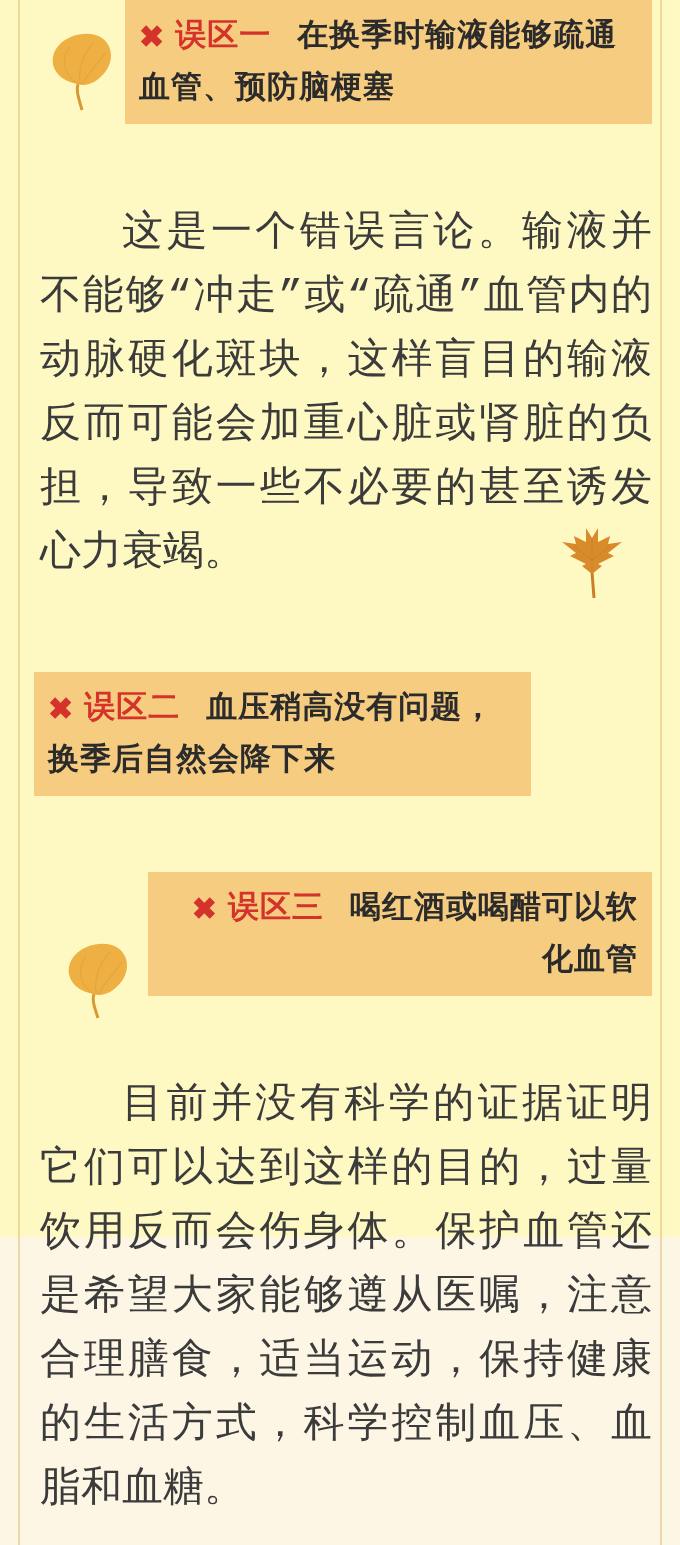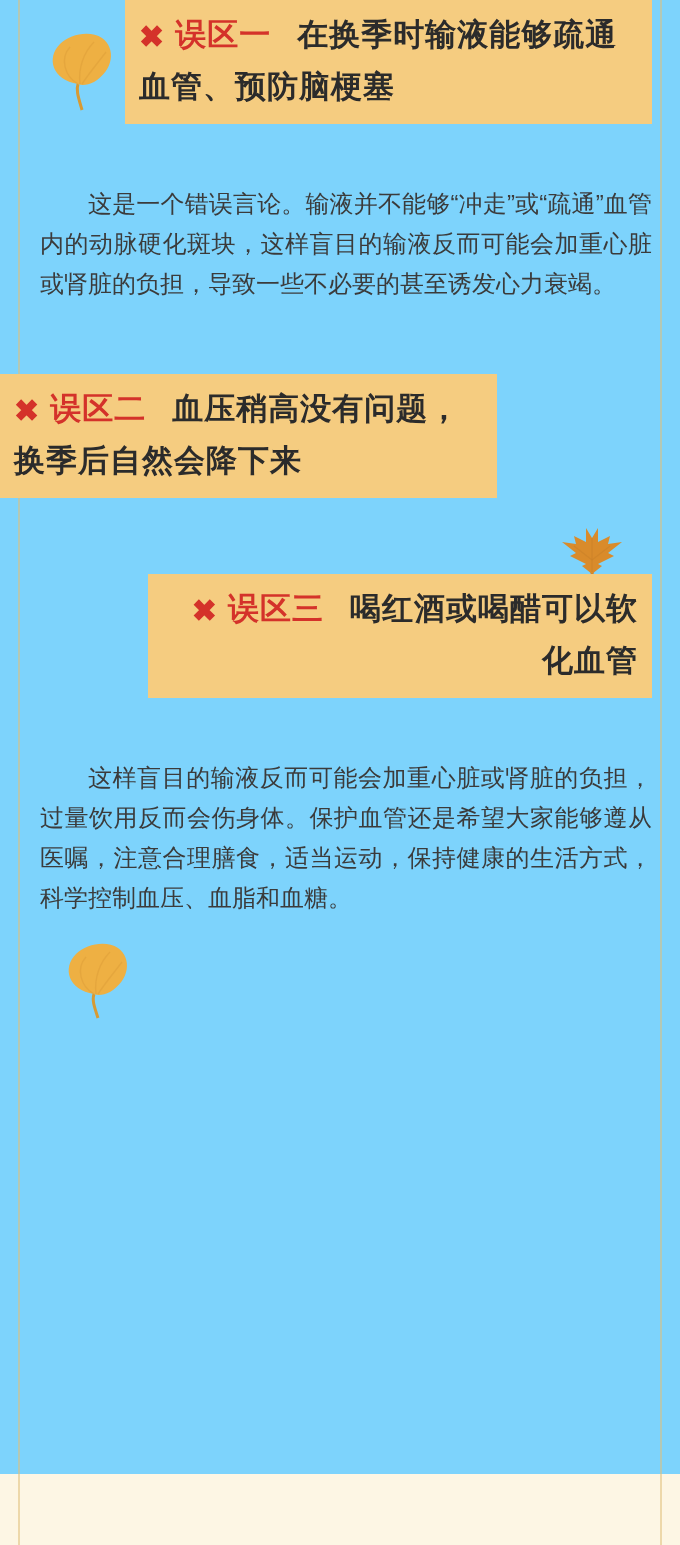--- a/index.html
+++ b/index.html
@@ -10,22 +10,22 @@
     width: 680px;
     height: 1545px;
     background: #fdf6e4;
     font-family: "Liberation Sans", sans-serif;
     position: relative;
     overflow: hidden;
   }
   .page {
     position: relative;
     width: 680px;
-    height: 1474px;
-    background: #7dd3fc;
+    height: 1237px;
+    background: #fef9c3;
     box-sizing: border-box;
   }
   
   .edge-rule {
     position: absolute;
     top: 0;
     width: 2px;
     height: 1545px;
     background: #e0bf7a;
     opacity: .55;
@@ -66,39 +66,40 @@
   .banner .htext {
     color: #2b2b2b;
   }
 
   .banner-1 {
     margin-left: 125px;
     margin-right: 28px;
     width: 527px;
   }
   .banner-2 {
+    margin-left: 34px;
     width: 497px;
   }
   .banner-3 {
     margin-left: 148px;
     margin-right: 28px;
     width: 504px;
     text-align: right;
   }
 
   
   .para {
-    font-size: 24px;
-    line-height: 40px;
+    font-size: 41px;
+    line-height: 64px;
     color: #3b3b3b;
     text-align: justify;
     text-indent: 2em;
     padding: 0 28px 0 40px;
     letter-spacing: 0px;
-    font-family: Liberation Sans, sans-serif;
+    font-family: Liberation Mono, monospace;
   }
 
   .spacer-a { height: 36px; }
   .spacer-b { height: 46px; }
   .spacer-c { height: 40px; }
 
   
   .leaf {
     position: absolute;
     pointer-events: none;
@@ -167,16 +168,16 @@
         <path d="M0,-24 C8,-36 18,-48 24,-56" stroke="#dfa03a" stroke-width="1.4" fill="none" opacity=".6"></path>
       </g>
     </svg>
   </span>
 
   <div class="section">
     <div class="banner banner-3">
       <span class="cross">✖</span><span class="tag">误区三</span><span class="htext">喝红酒或喝醋可以软化血管</span>
     </div>
     <div class="spacer-a"></div>
-    <p class="para">这样盲目的输液反而可能会加重心脏或肾脏的负担，过量饮用反而会伤身体。保护血管还是希望大家能够遵从医嘱，注意合理膳食，适当运动，保持健康的生活方式，科学控制血压、血脂和血糖。</p>
+    <p class="para">目前并没有科学的证据证明它们可以达到这样的目的，过量饮用反而会伤身体。保护血管还是希望大家能够遵从医嘱，注意合理膳食，适当运动，保持健康的生活方式，科学控制血压、血脂和血糖。</p>
   </div>
 
 </div>
 
 </body></html>

